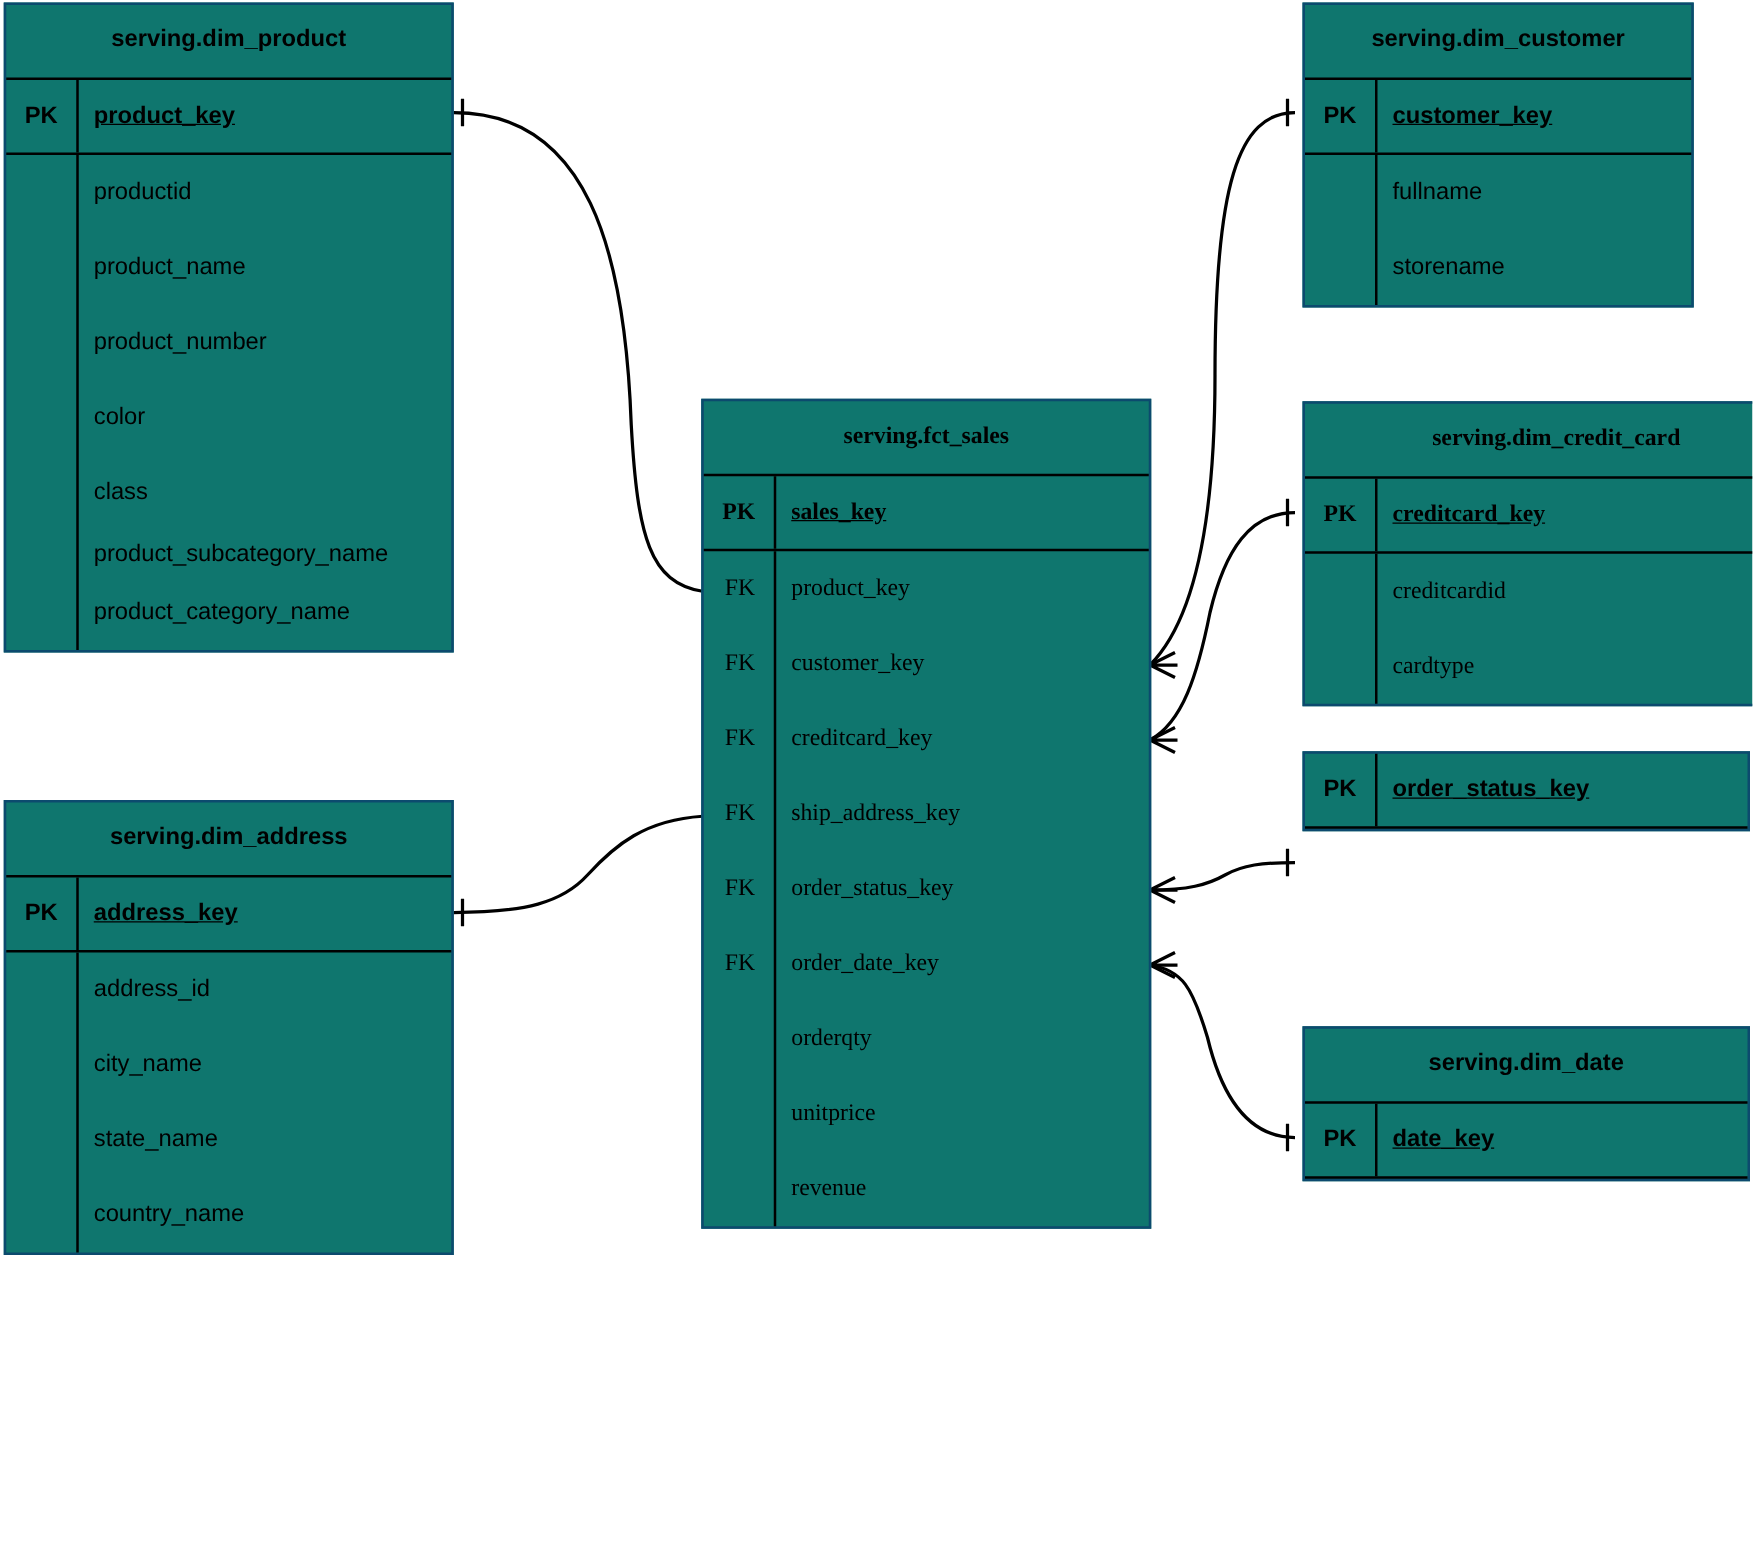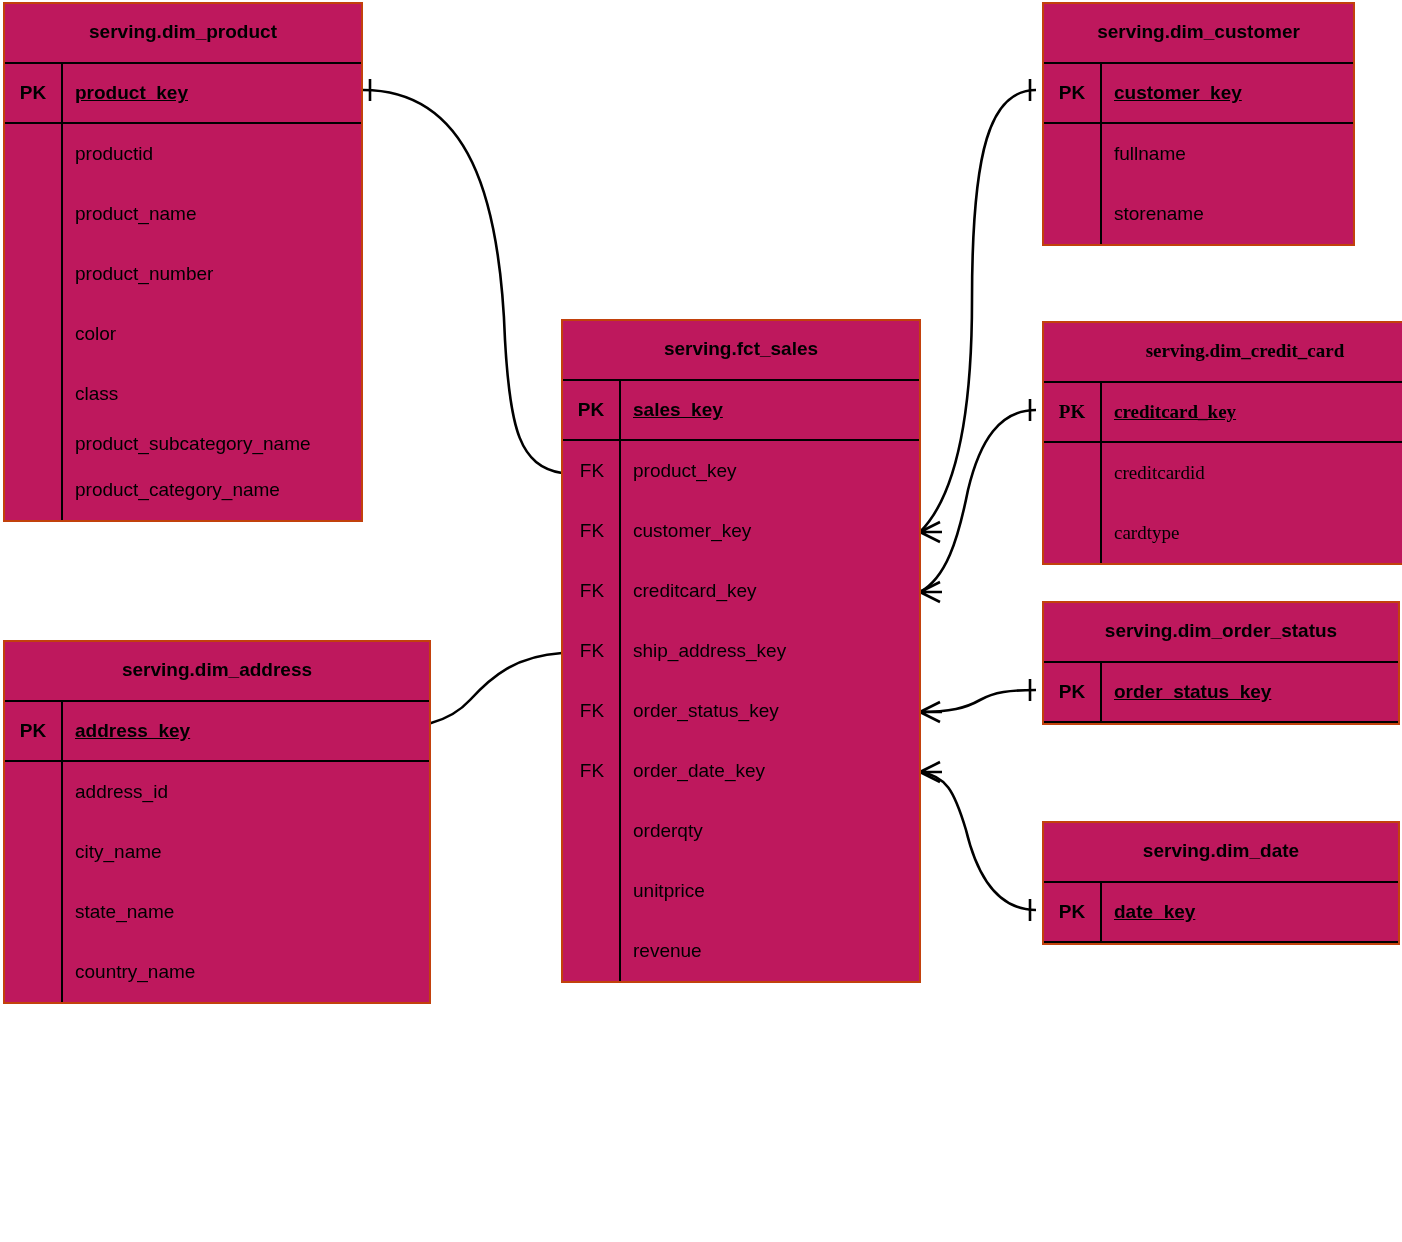--- a/index.html
+++ b/index.html
@@ -22,22 +22,22 @@
     position: absolute;
     left: 0;
     top: 0;
     width: 1402px;
     height: 1242px;
     pointer-events: none;
   }
   .entity {
     position: absolute;
     box-sizing: border-box;
-    border: 2px solid #c2410c;
-    background: #be185d;
+    border: 2px solid #0c4a6e;
+    background: #0f766e;
     z-index: 2;
   }
   .entity-title {
     box-sizing: border-box;
     height: 60px;
     line-height: 56px;
     text-align: center;
     font-weight: bold;
     font-size: 19px;
     border-bottom: 2px solid #000000;
@@ -167,40 +167,40 @@
         <div class="field-row">product_name</div>
         <div class="field-row">product_number</div>
         <div class="field-row">color</div>
         <div class="field-row">class</div>
         <div class="field-row wrap" style="width:250px;">product_subcategory_name</div>
         <div class="field-row">product_category_name</div>
       </div>
     </div>
   </div>
 
-  <div class="entity" style="left:3px; top:640px; width:428px;">
+  <div class="entity" style="left:3px; top:640px; width:360px;">
     <div class="entity-title">serving.dim_address</div>
     <div class="pk-row">
       <div class="keycell">PK</div>
       <div class="namecell pk">
         <span>address_key</span>
       </div>
     </div>
     <div class="body-rows">
       <div class="gutter"></div>
       <div class="fields">
         <div class="field-row">address_id</div>
         <div class="field-row">city_name</div>
         <div class="field-row">state_name</div>
         <div class="field-row">country_name</div>
       </div>
     </div>
   </div>
 
-  <div class="entity" style="left:561px; top:319px; width:360px;">
+  <div class="entity" style="left:561px; top:319px; width:360px;font-family:Liberation Serif, serif;">
     <div class="entity-title">serving.fct_sales</div>
     <div class="pk-row">
       <div class="keycell">PK</div>
       <div class="namecell pk">
         <span>sales_key</span>
       </div>
     </div>
     <div class="body-rows">
       <div class="gutter" style="position:relative;">
         <div style="position:absolute; left:0; top:0; width:76px;">
@@ -254,21 +254,20 @@
     <div class="body-rows">
       <div class="gutter"></div>
       <div class="fields">
         <div class="field-row">creditcardid</div>
         <div class="field-row">cardtype</div>
       </div>
     </div>
   </div>
 
   <div class="entity" style="left:1042px; top:601px; width:358px;">
-    <div class="entity-title">serving.dim_order_status</div>
     <div class="pk-row">
       <div class="keycell">PK</div>
       <div class="namecell pk">
         <span>order_status_key</span>
       </div>
     </div>
   </div>
 
   <div class="entity" style="left:1042px; top:821px; width:358px;">
     <div class="entity-title">serving.dim_date</div>

